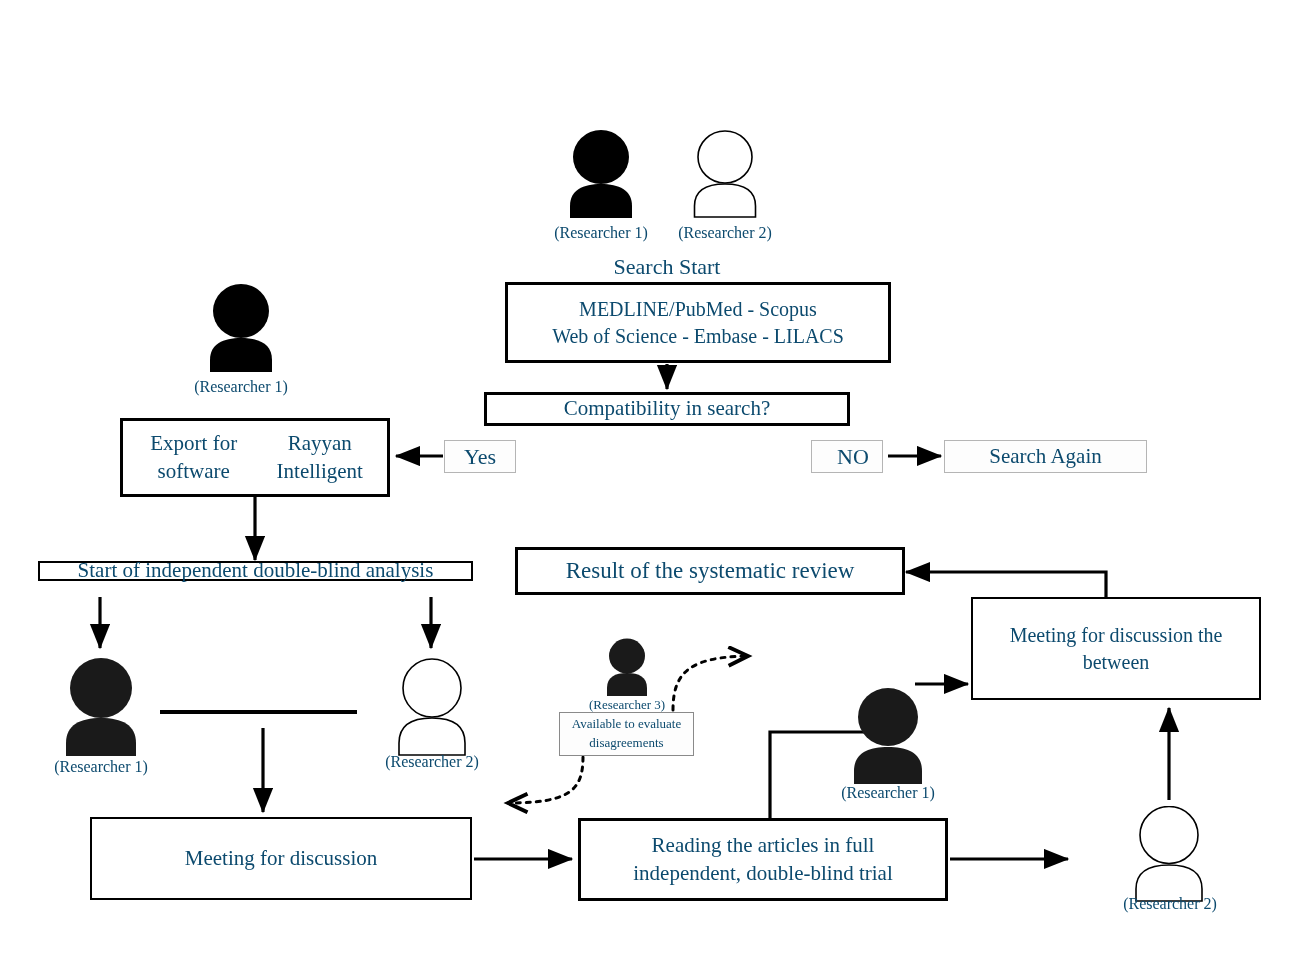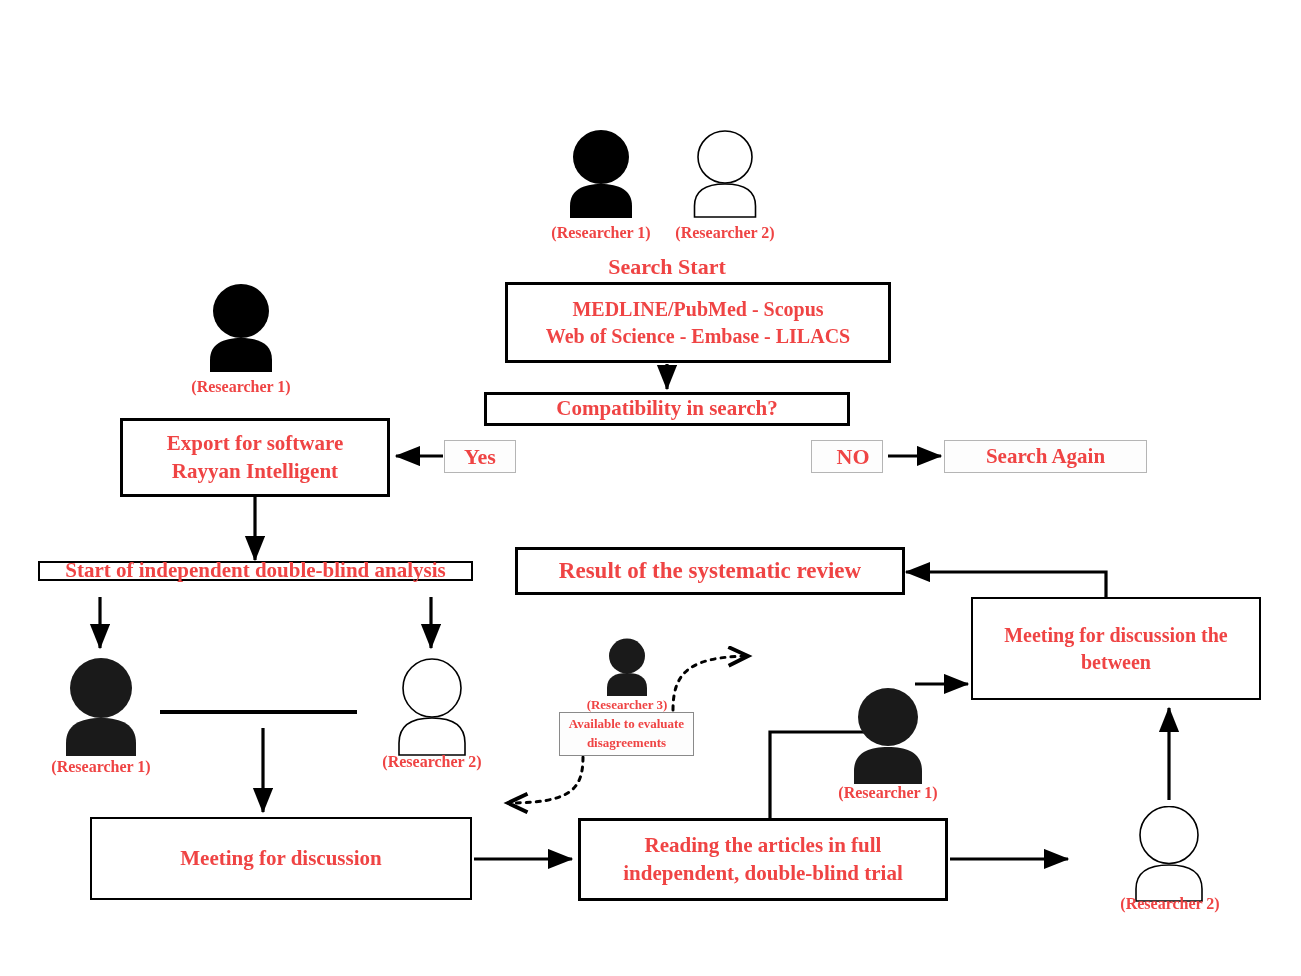--- a/index.html
+++ b/index.html
@@ -6,23 +6,22 @@
     margin: 0;
     padding: 0;
     background: #ffffff;
   }
   #canvas {
     position: relative;
     width: 1301px;
     height: 976px;
     background: #ffffff;
     font-family: "Liberation Serif", "DejaVu Serif", serif;
-    color: #ef4444;
+    color: #0c4a6e;
     overflow: hidden;
-    font-weight: bold;
   }
 
   
   .box {
     position: absolute;
     box-sizing: border-box;
     background: #ffffff;
     border: 3px solid #000000;
     display: flex;
     align-items: center;
@@ -181,21 +180,21 @@
   </div>
 
   <div class="chip" style="left:811px; top:440px; width:72px; height:33px; font-size:22px;padding-left:12px;">
     <span>NO</span>
   </div>
 
   <div class="chip" style="left:944px; top:440px; width:203px; height:33px; font-size:21px;">
     <span>Search Again</span>
   </div>
 
-  <div class="box" style="left:120px; top:418px; width:270px; height:79px; flex-direction:column; font-size:21px;">
+  <div class="box" style="left:120px; top:418px; width:270px; height:79px; flex-direction:row; font-size:21px;">
     <div>Export for software</div>
     <div>Rayyan Intelligent</div>
   </div>
 
   <div class="box box-thin" style="left:38px; top:561px; width:435px; height:20px; font-size:21px;">
     <span>Start of independent double-blind analysis</span>
   </div>
 
   <div class="box" style="left:515px; top:547px; width:390px; height:48px; font-size:23px;">
     <span>Result of the systematic review</span>

